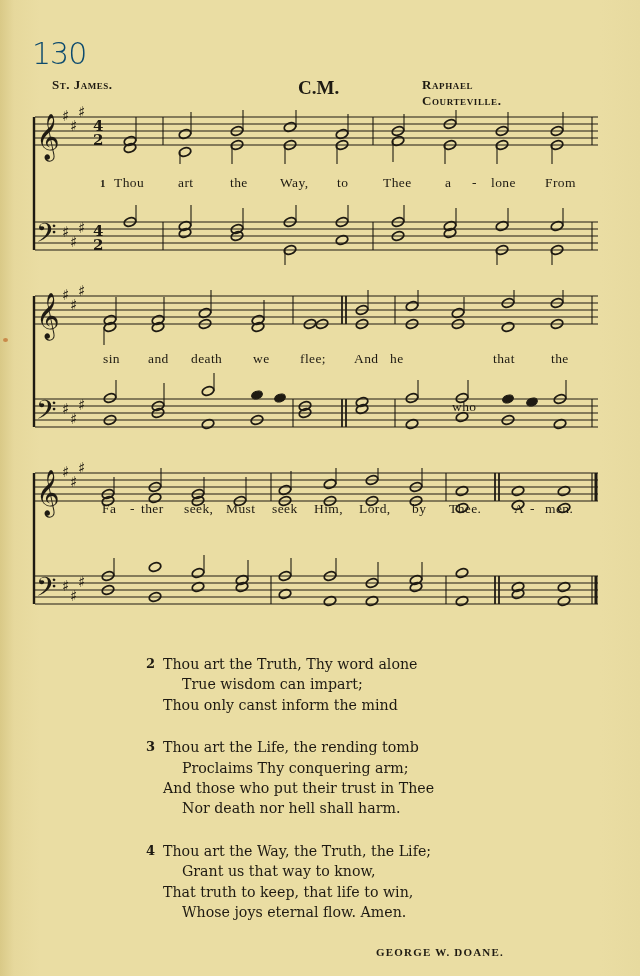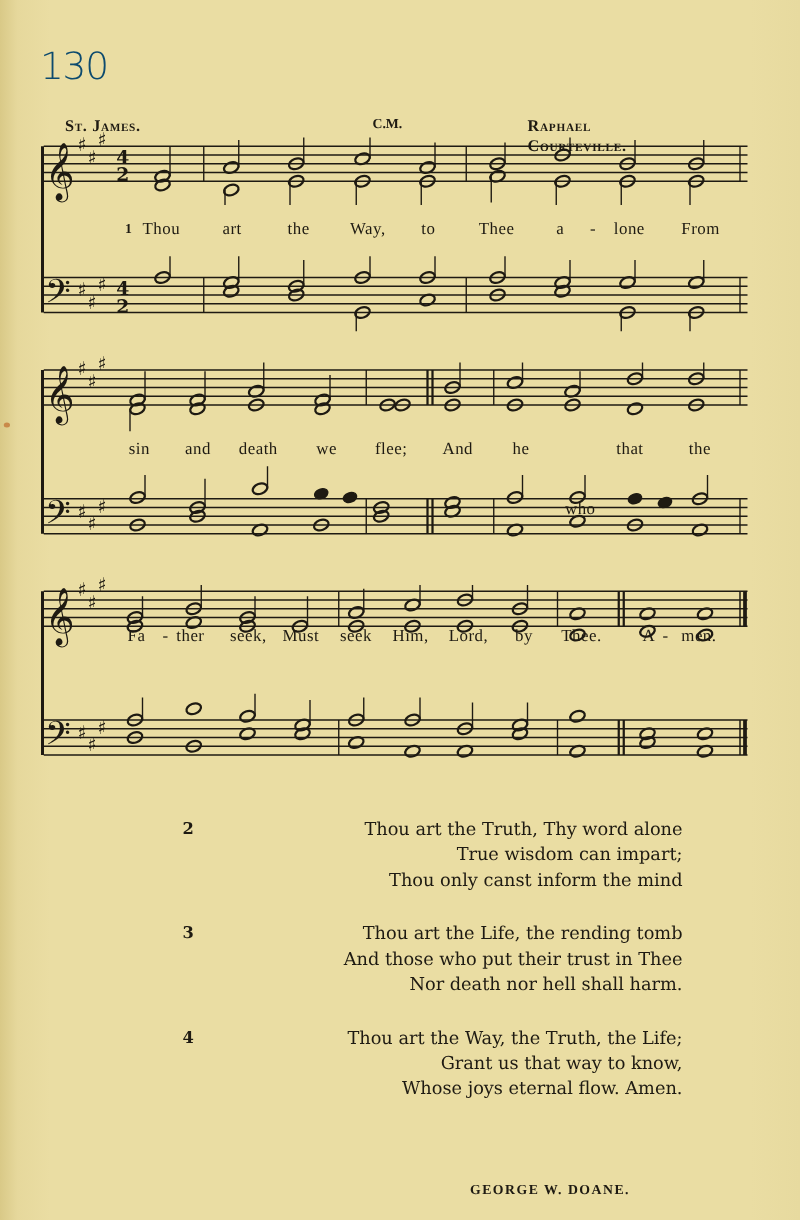--- a/index.html
+++ b/index.html
@@ -9,29 +9,29 @@
     background-image: linear-gradient(90deg, #d9c987 0px, #e6d89c 14px, #eadda3 40px, #eadda3 600px, #e7da9f 640px);
     font-family: "DejaVu Serif", "Liberation Serif", serif;
     color: #1e1a12;
     position: relative;
   }
   .hymn-number {
     position: absolute; left: 32px; top: 36px;
     font-family: "DejaVu Sans", "Liberation Sans", sans-serif;
     font-size: 30px; font-weight: 300; letter-spacing: -1px; color: #0c4a6e;
   }
-  .header-row { position: absolute; top: 93px; left: 0; width: 518px; height: 20px; text-decoration: underline; }
+  .header-row { position: absolute; top: 77px; left: 0; width: 518px; height: 20px; text-decoration: underline; }
   .tune-name {
     position: absolute; left: 52px; top: 0;
     font-family: "Liberation Serif", serif; font-size: 13px; font-weight: bold;
     font-variant: small-caps; letter-spacing: 0.5px;
   }
   .meter {
     position: absolute; left: 298px; top: 0;
-    font-family: "Liberation Serif", serif; font-size: 11px; font-weight: bold;
+    font-family: "Liberation Serif", serif; font-size: 19px; font-weight: bold;
   }
   .composer {
     position: absolute; left: 422px; top: 0;
     font-family: "Liberation Serif", serif; font-size: 13px; font-weight: bold;
     font-variant: small-caps; letter-spacing: 0.6px;
   }
   svg.score { position: absolute; left: 0; top: 0; }
   .lyric-row {
     position: absolute; left: 0; width: 640px; height: 18px;
     font-family: "Liberation Serif", serif; font-size: 13.5px; letter-spacing: 0.4px;
@@ -39,21 +39,21 @@
   .lyric-row span { position: absolute; top: 0; white-space: nowrap; }
   .verses {
     position: absolute; left: 146px; top: 654px; width: 400px;
     font-family: "DejaVu Serif", serif; font-size: 14.2px; line-height: 20.3px;
     color: #1e1a12;
   }
   .verse { position: relative; margin-bottom: 22.5px; }
   .verse .num {
     position: absolute; left: 0; top: 0; font-weight: bold; font-size: 13px;
   }
-  .verse .line { display: block; white-space: nowrap; text-align: right; }
+  .verse .line { display: block; white-space: nowrap; }
   .verse .l-odd { padding-left: 17px; }
   .verse .l-even { padding-left: 36px; }
   .author {
     position: absolute; left: 376px; top: 946px;
     font-family: "Liberation Serif", serif; font-size: 11px; font-weight: bold; letter-spacing: 1.2px;
   }
   .speck { position: absolute; left: 3px; top: 338px; width: 5px; height: 4px; background: #c98a4a; border-radius: 50%; }
 </style>
 </head>
 <body>
@@ -384,21 +384,21 @@
     <span style="left: 491px;">lone</span>
     <span style="left: 545px;">From</span>
   </div>
 <div class="lyric-row" id="lyrics-1" style="top:351px;">
     <span style="left: 103px;">sin</span>
     <span style="left: 148px;">and</span>
     <span style="left: 191px;">death</span>
     <span style="left: 253px;">we</span>
     <span style="left: 300px;">flee;</span>
     <span style="left: 354px;">And</span>
-    <span style="left: 410px;">he</span>
+    <span style="left: 390px;">he</span>
     <span style="left: 452px; margin-top: 48px;">who</span>
     <span style="left: 493px;">that</span>
     <span style="left: 551px;">the</span>
   </div>
 <div class="lyric-row" id="lyrics-2" style="top:501px;">
     <span style="left: 102px;">Fa</span>
     <span style="left: 130px;">-</span>
     <span style="left: 141px;">ther</span>
     <span style="left: 184px;">seek,</span>
     <span style="left: 226px;">Must</span>
@@ -415,24 +415,26 @@
 <div class="verses">
   <div class="verse">
     <span class="num">2</span>
     <span class="line l-odd">Thou art the Truth, Thy word alone</span>
     <span class="line l-even">True wisdom can impart;</span>
     <span class="line l-odd">Thou only canst inform the mind</span>
   </div>
   <div class="verse">
     <span class="num">3</span>
     <span class="line l-odd">Thou art the Life, the rending tomb</span>
+    <span class="line l-even">Proclaims Thy conquering arm;</span>
     <span class="line l-odd">And those who put their trust in Thee</span>
     <span class="line l-even">Nor death nor hell shall harm.</span>
   </div>
   <div class="verse">
     <span class="num">4</span>
     <span class="line l-odd">Thou art the Way, the Truth, the Life;</span>
     <span class="line l-even">Grant us that way to know,</span>
+    <span class="line l-odd">That truth to keep, that life to win,</span>
     <span class="line l-even">Whose joys eternal flow.  Amen.</span>
   </div>
 </div>
 
 <div class="author">GEORGE W. DOANE.</div>
 
 </body></html>

